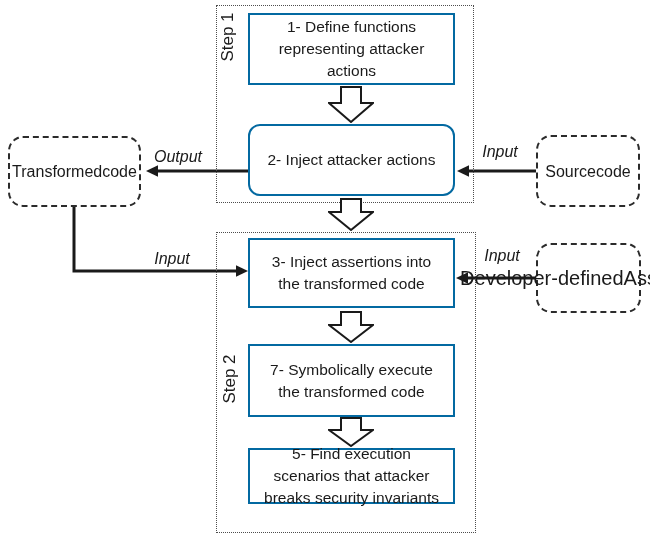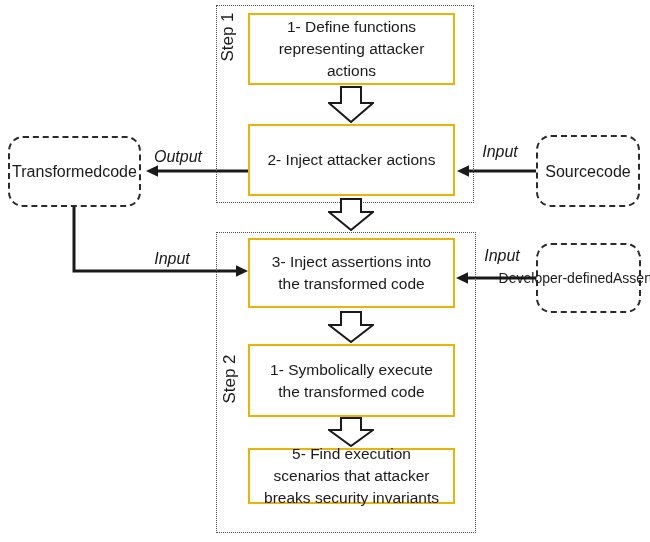--- a/index.html
+++ b/index.html
@@ -13,21 +13,21 @@
     overflow: hidden;
   }
   .connectors { position: absolute; left: 0; top: 0; width: 650px; height: 542px; }
   .frame {
     position: absolute;
     border: 1.5px dotted #4d4d4d;
     background: transparent;
   }
   .fbox {
     position: absolute;
-    border: 2px solid #eab308;
+    border: 2px solid #0369a1;
     background: #ffffff;
     display: flex;
     flex-direction: column;
     justify-content: center;
     align-items: center;
     text-align: center;
     font-size: 15.5px;
     line-height: 22px;
     box-sizing: border-box;
   }
@@ -38,21 +38,21 @@
     background: #ffffff;
     display: flex;
     flex-direction: row;
     justify-content: center;
     align-items: center;
     text-align: center;
     font-size: 16px;
     line-height: 21px;
     box-sizing: border-box;
   }
-  .sbox.small { font-size: 14px; }
+  .sbox.small { font-size: 20px; }
   .vlabel {
     position: absolute;
     width: 60px;
     height: 20px;
     transform: rotate(-90deg);
     transform-origin: center center;
     font-size: 17px;
     line-height: 20px;
     text-align: center;
     white-space: nowrap;
@@ -95,31 +95,31 @@
 
   <div class="vlabel" style="left:198px; top:27px;">Step 1</div>
   <div class="vlabel" style="left:200px; top:369px;">Step 2</div>
 
   <div class="fbox" style="left:248px; top:13px; width:207px; height:72px;">
     <span class="line-span">1- Define functions</span>
     <span class="line-span">representing attacker</span>
     <span class="line-span">actions</span>
   </div>
 
-  <div class="fbox" style="left:248px; top:124px; width:207px; height:72px;">
+  <div class="fbox" style="left:248px; top:124px; width:207px; height:72px;border-radius:12px;">
     <span class="line-span">2- Inject attacker actions</span>
   </div>
 
   <div class="fbox" style="left:248px; top:238px; width:207px; height:70px;">
     <span class="line-span">3- Inject assertions into</span>
     <span class="line-span">the transformed code</span>
   </div>
 
   <div class="fbox" style="left:248px; top:344px; width:207px; height:73px;">
-    <span class="line-span">1- Symbolically execute</span>
+    <span class="line-span">7- Symbolically execute</span>
     <span class="line-span">the transformed code</span>
   </div>
 
   <div class="fbox" style="left:248px; top:448px; width:207px; height:56px;">
     <span class="line-span">5- Find execution</span>
     <span class="line-span">scenarios that attacker</span>
     <span class="line-span">breaks security invariants</span>
   </div>
 
   <svg class="blockarrow" style="left:328px; top:86px;" width="46" height="37" viewBox="0 0 46 37">

